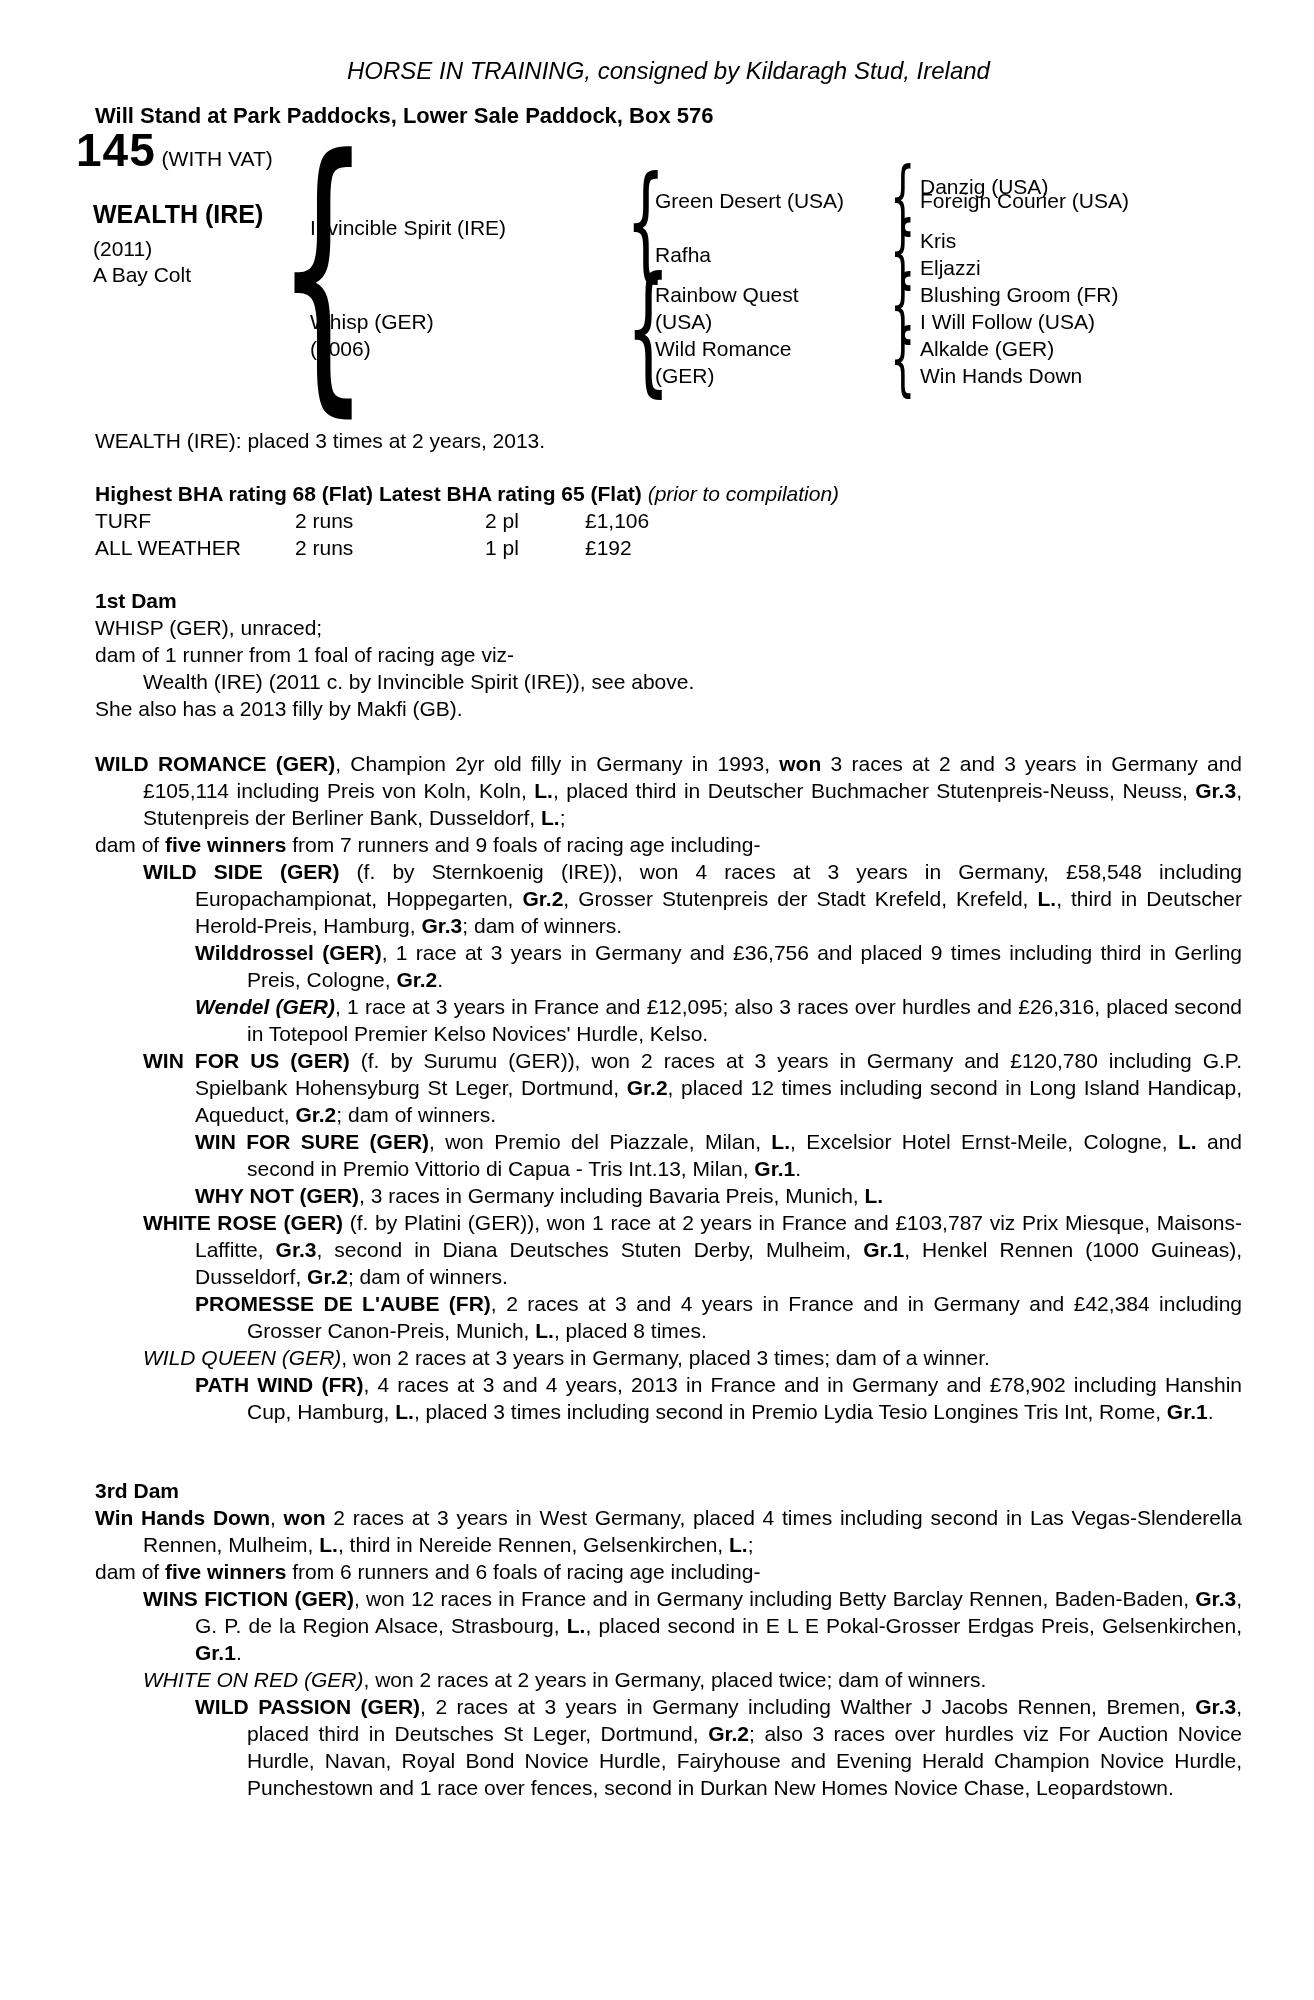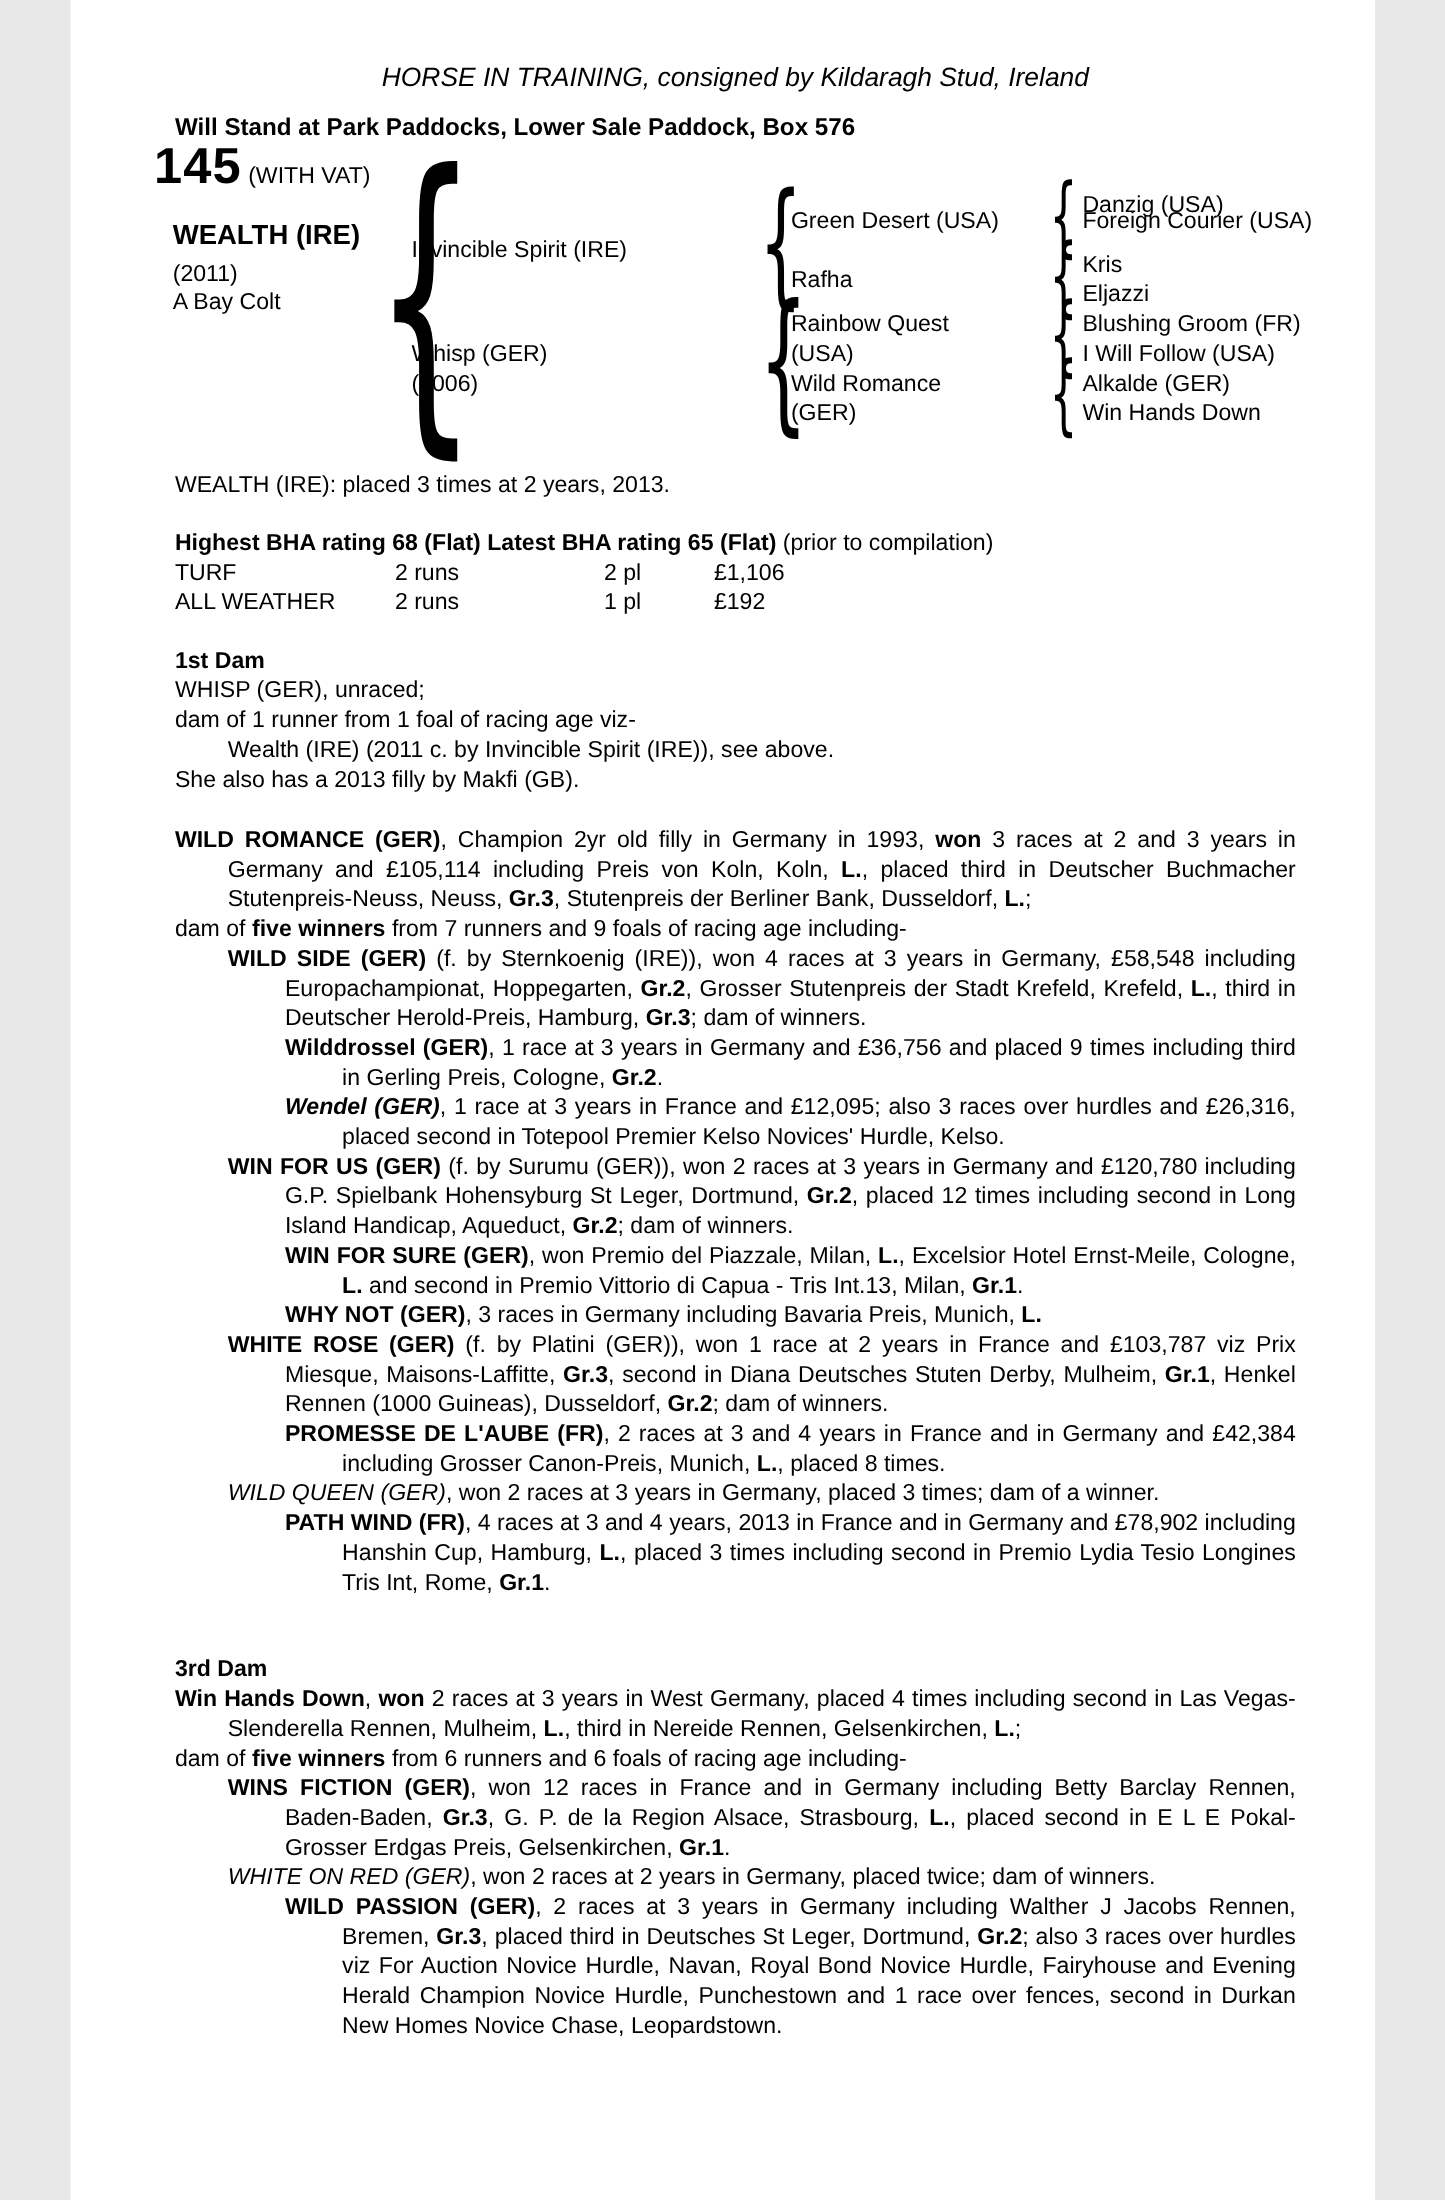--- a/index.html
+++ b/index.html
@@ -1,18 +1,18 @@
 <!DOCTYPE html>
 <html><head>
 <meta charset="utf-8">
 <style>
   html,body{margin:0;padding:0;background:#e8e8e8;}
   .page{
     position:relative;
-    width:1186px;height:2000px;
+    width:1314px;height:2000px;
     margin:0 auto;
     background:#ffffff;
     color:#000;
     font-family:"Liberation Sans","DejaVu Sans",sans-serif;
     font-size:21px;line-height:27px;
     overflow:hidden;
     box-sizing:border-box;
     padding:56px 72px 0 95px;
   }
   .hdr{ text-align:center; font-style:italic; font-size:24px; line-height:30px; }
@@ -43,21 +43,21 @@
   .brace-sire { font-size:124px; top:98px;  left:626px; }
   .brace-dam  { font-size:140px; top:206px; left:626px; }
   .brace-gg   { font-size:80px;  left:890px; }
   .bg1{ top:71px; } .bg2{ top:125px; } .bg3{ top:179px; } .bg4{ top:233px; }
 
   
   .summary{ margin-top:10px; }
   .ratings{ margin-top:26px; }
   .ratings .headline{ }
   .ratings .hb{ font-weight:700; }
-  .ratings .hi{ }
+  .ratings .hi{ font-style:italic; }
   .rrow{ display:grid; grid-template-columns:200px 190px 100px auto; }
 
   .section{ }
   .s1{ margin-top:26px; }
   .s2{ margin-top:28px; }
   .s3{ margin-top:52px; }
   .dam-heading{ font-weight:700; }
   .para{ text-align:justify; }
   .ind0{ padding-left:48px;  text-indent:-48px; }
   .ind1{ padding-left:100px; text-indent:-52px; }

